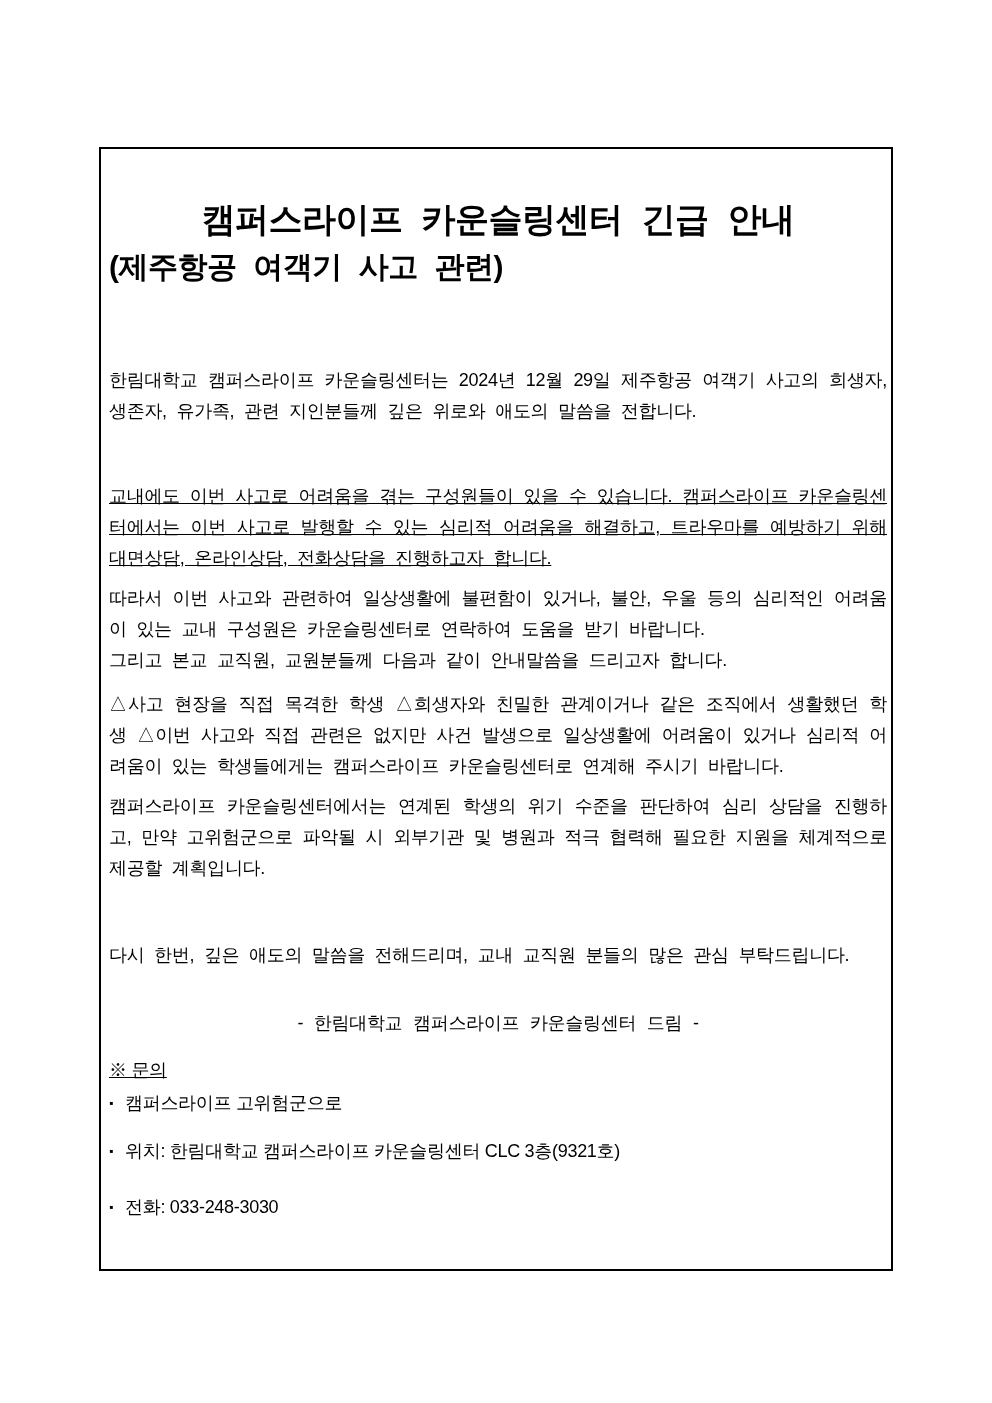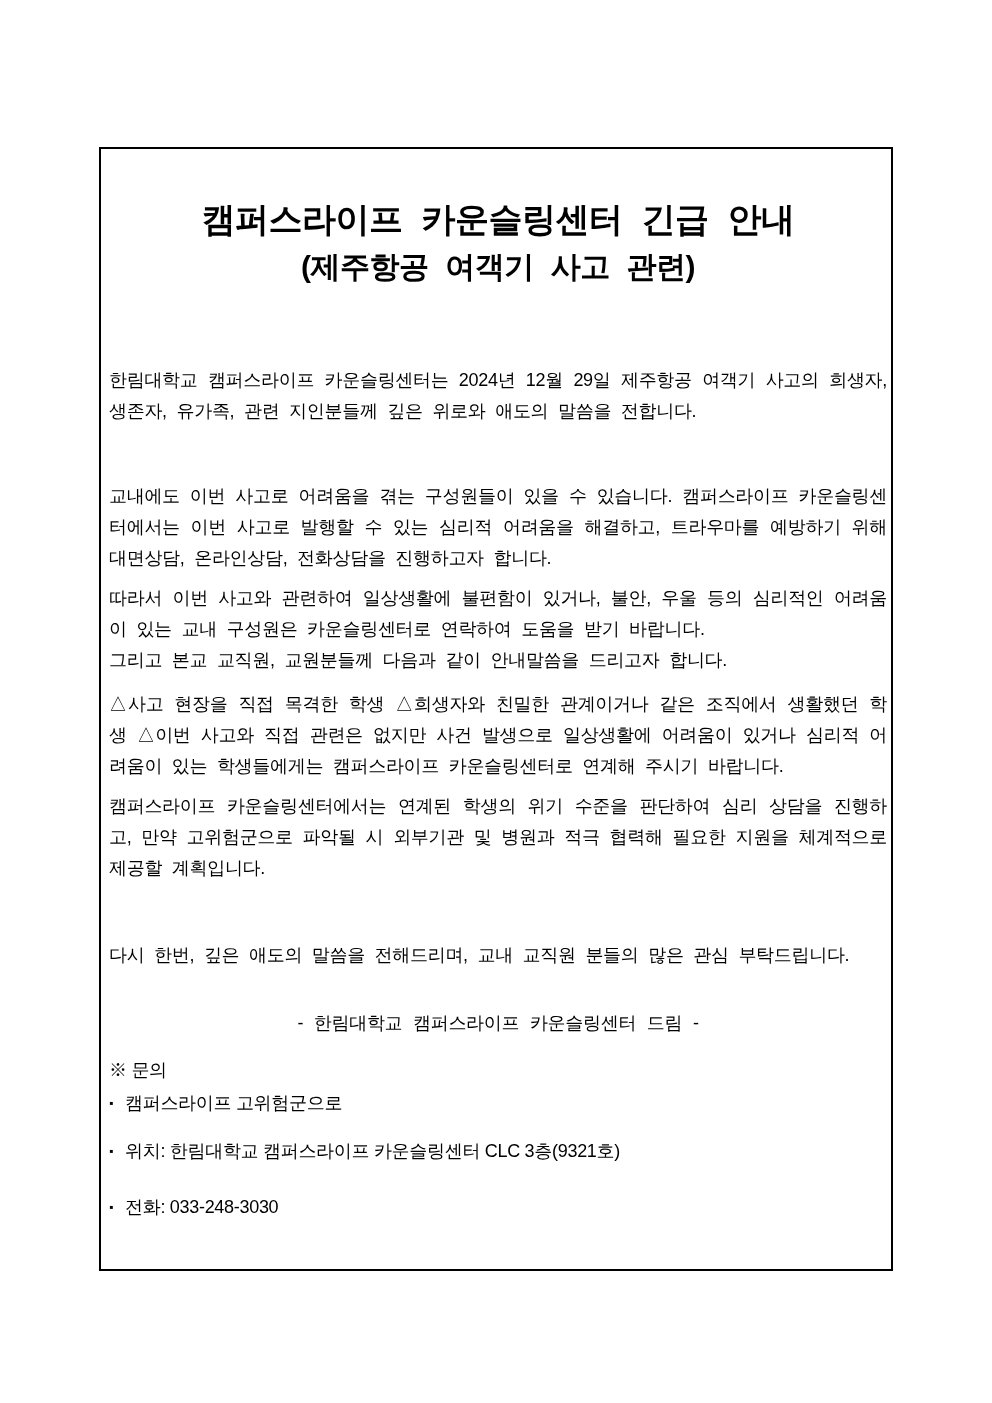--- a/index.html
+++ b/index.html
@@ -31,52 +31,53 @@
     font-weight: bold;
     text-align: center;
     word-spacing: 10px;
     letter-spacing: -0.5px;
   }
   .title2 {
     margin: 6px 0 0 0;
     font-size: 30px;
     line-height: 40px;
     font-weight: bold;
-    text-align: center;
+    text-align: left;
     word-spacing: 9px;
     letter-spacing: -0.5px;
   }
   .para {
     margin: 0;
     font-size: 18px;
     line-height: 31px;
     text-align: justify;
     word-spacing: 5px;
     letter-spacing: -0.3px;
   }
   .p1 { margin-top: 78px; }
-  .p2 { margin-top: 54px; }
+  .p2 { margin-top: 54px; text-decoration: underline; }
   .p3 { margin-top: 9px; }
   .p4 { }
   .p5 { margin-top: 13px; }
   .p6 { margin-top: 9px; }
   .p7 { margin-top: 56px; }
   .signoff {
     margin: 37px 0 0 0;
     font-size: 18px;
     line-height: 31px;
     text-align: center;
     word-spacing: 6px;
     letter-spacing: -0.3px;
   }
   .inquiry-head {
     margin: 16px 0 0 0;
     font-size: 18px;
     line-height: 31px;
     letter-spacing: -0.3px;
+    text-decoration: underline;
   }
   .bullet-row {
     margin: 0;
     font-size: 18px;
     line-height: 31px;
     letter-spacing: -0.3px;
   }
   .b1 { margin-top: 2px; }
   .b2 { margin-top: 17px; }
   .b3 { margin-top: 25px; }

